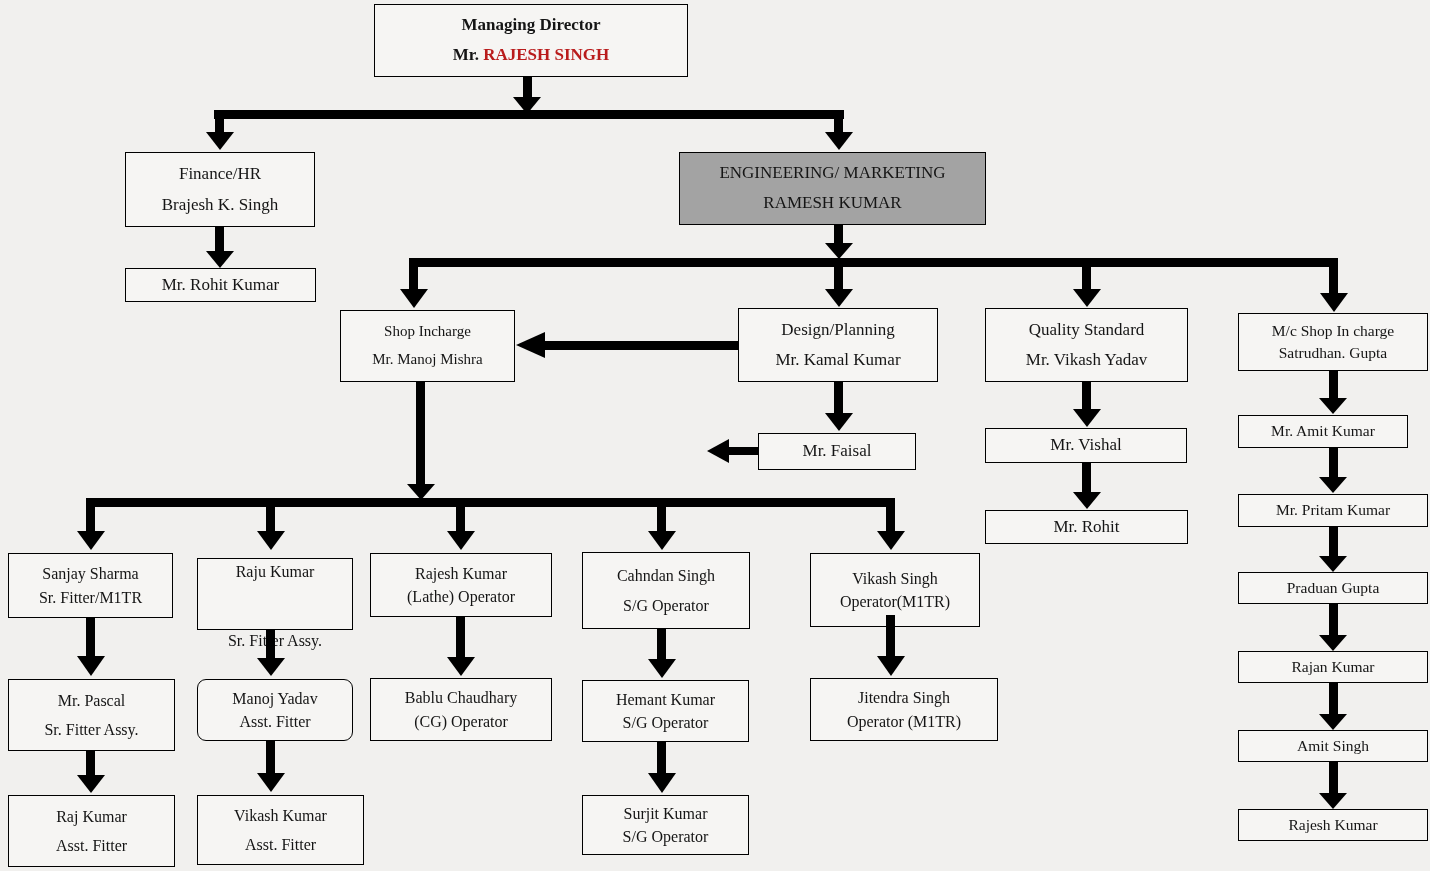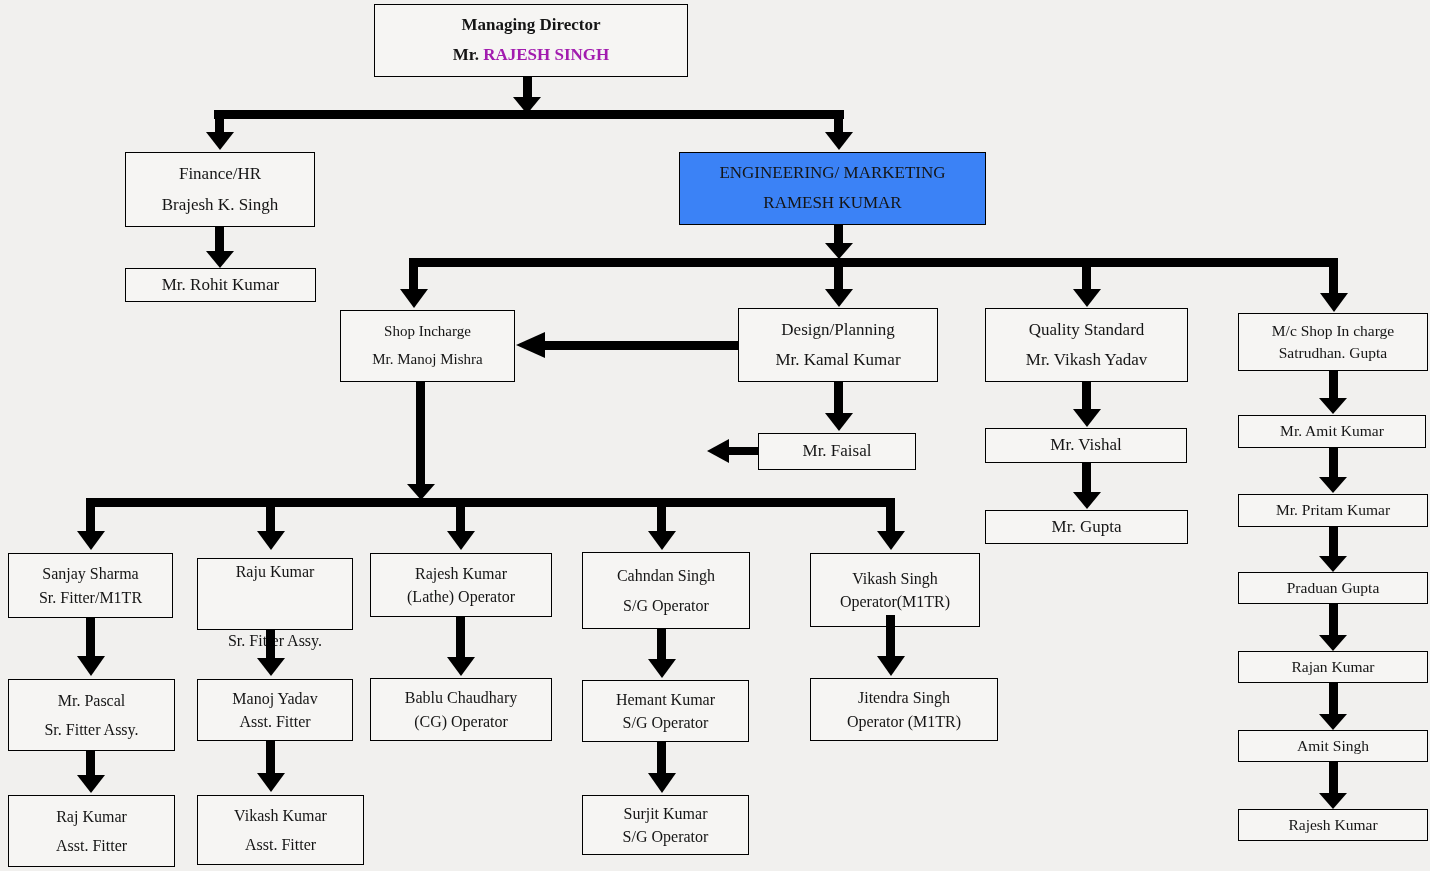--- a/index.html
+++ b/index.html
@@ -35,30 +35,30 @@
   .line{white-space:nowrap;}
   .conn{position:absolute;}
   .tri{position:absolute;width:0;height:0;}
 </style>
 </head>
 <body>
 
 <div id="canvas" style="background: rgb(241, 240, 238);">
     <div class="node spread bold" style="left: 374px; top: 4px; width: 314px; height: 73px; font-size: 17px; background: rgb(246, 245, 243); border-color: rgb(0, 0, 0);">
       <div class="line">Managing Director</div>
-      <div class="line"><span>Mr. </span><span style="color: #a21caf;">RAJESH SINGH</span></div>
+      <div class="line"><span>Mr. </span><span style="color: #b91c1c;">RAJESH SINGH</span></div>
     </div>
     <div class="node spread" style="left: 125px; top: 152px; width: 190px; height: 75px; font-size: 17px; background: rgb(246, 245, 243); border-color: rgb(0, 0, 0);">
       <div class="line">Finance/HR</div>
       <div class="line">Brajesh K. Singh</div>
     </div>
     <div class="node" style="left: 125px; top: 268px; width: 191px; height: 34px; font-size: 17px; background: rgb(246, 245, 243); border-color: rgb(0, 0, 0);">
       <div class="line">Mr. Rohit Kumar</div>
     </div>
-    <div class="node spread" style="left: 679px; top: 152px; width: 307px; height: 73px; font-size: 17px; background: #3b82f6; border-color: rgb(0, 0, 0);">
+    <div class="node spread" style="left: 679px; top: 152px; width: 307px; height: 73px; font-size: 17px; background: #a3a3a3; border-color: rgb(0, 0, 0);">
       <div class="line">ENGINEERING/ MARKETING</div>
       <div class="line">RAMESH KUMAR</div>
     </div>
     <div class="node spread" style="left: 340px; top: 310px; width: 175px; height: 72px; font-size: 15px; background: rgb(246, 245, 243); border-color: rgb(0, 0, 0);">
       <div class="line">Shop Incharge</div>
       <div class="line">Mr. Manoj Mishra</div>
     </div>
     <div class="node spread" style="left: 738px; top: 308px; width: 200px; height: 74px; font-size: 17px; background: rgb(246, 245, 243); border-color: rgb(0, 0, 0);">
       <div class="line">Design/Planning</div>
       <div class="line">Mr. Kamal Kumar</div>
@@ -71,23 +71,23 @@
       <div class="line">M/c Shop In charge</div>
       <div class="line">Satrudhan. Gupta</div>
     </div>
     <div class="node" style="left: 758px; top: 433px; width: 158px; height: 37px; font-size: 17px; background: rgb(246, 245, 243); border-color: rgb(0, 0, 0);">
       <div class="line">Mr. Faisal</div>
     </div>
     <div class="node" style="left: 985px; top: 428px; width: 202px; height: 35px; font-size: 17px; background: rgb(246, 245, 243); border-color: rgb(0, 0, 0); text-align: center;">
       <div class="line">Mr. Vishal</div>
     </div>
     <div class="node" style="left: 985px; top: 510px; width: 203px; height: 34px; font-size: 17px; background: rgb(246, 245, 243); border-color: rgb(0, 0, 0);">
-      <div class="line">Mr. Gupta</div>
-    </div>
-    <div class="node" style="left: 1238px; top: 415px; width: 188px; height: 33px; font-size: 15.5px; background: rgb(246, 245, 243); border-color: rgb(0, 0, 0);">
+      <div class="line">Mr. Rohit</div>
+    </div>
+    <div class="node" style="left: 1238px; top: 415px; width: 170px; height: 33px; font-size: 15.5px; background: rgb(246, 245, 243); border-color: rgb(0, 0, 0);">
       <div class="line">Mr. Amit Kumar</div>
     </div>
     <div class="node" style="left: 1238px; top: 494px; width: 190px; height: 33px; font-size: 15.5px; background: rgb(246, 245, 243); border-color: rgb(0, 0, 0);">
       <div class="line">Mr. Pritam Kumar</div>
     </div>
     <div class="node" style="left: 1238px; top: 572px; width: 190px; height: 32px; font-size: 15.5px; background: rgb(246, 245, 243); border-color: rgb(0, 0, 0);">
       <div class="line">Praduan Gupta</div>
     </div>
     <div class="node" style="left: 1238px; top: 651px; width: 190px; height: 32px; font-size: 15.5px; background: rgb(246, 245, 243); border-color: rgb(0, 0, 0);">
       <div class="line">Rajan Kumar</div>
@@ -115,21 +115,21 @@
       <div class="line">S/G Operator</div>
     </div>
     <div class="node" style="left: 810px; top: 553px; width: 170px; height: 74px; font-size: 16px; background: rgb(246, 245, 243); border-color: rgb(0, 0, 0);">
       <div class="line">Vikash Singh</div>
       <div class="line">Operator(M1TR)</div>
     </div>
     <div class="node spread" style="left: 8px; top: 679px; width: 167px; height: 72px; font-size: 16px; background: rgb(246, 245, 243); border-color: rgb(0, 0, 0);">
       <div class="line">Mr. Pascal</div>
       <div class="line">Sr. Fitter Assy.</div>
     </div>
-    <div class="node" style="left: 197px; top: 679px; width: 156px; height: 62px; font-size: 16px; background: rgb(246, 245, 243); border-color: rgb(0, 0, 0);">
+    <div class="node" style="left: 197px; top: 679px; width: 156px; height: 62px; font-size: 16px; background: rgb(246, 245, 243); border-color: rgb(0, 0, 0); border-radius: 9px;">
       <div class="line">Manoj Yadav</div>
       <div class="line">Asst. Fitter</div>
     </div>
     <div class="node" style="left: 370px; top: 678px; width: 182px; height: 63px; font-size: 16px; background: rgb(246, 245, 243); border-color: rgb(0, 0, 0);">
       <div class="line">Bablu Chaudhary</div>
       <div class="line">(CG) Operator</div>
     </div>
     <div class="node" style="left: 582px; top: 680px; width: 167px; height: 62px; font-size: 16px; background: rgb(246, 245, 243); border-color: rgb(0, 0, 0);">
       <div class="line">Hemant Kumar</div>
       <div class="line">S/G Operator</div>

